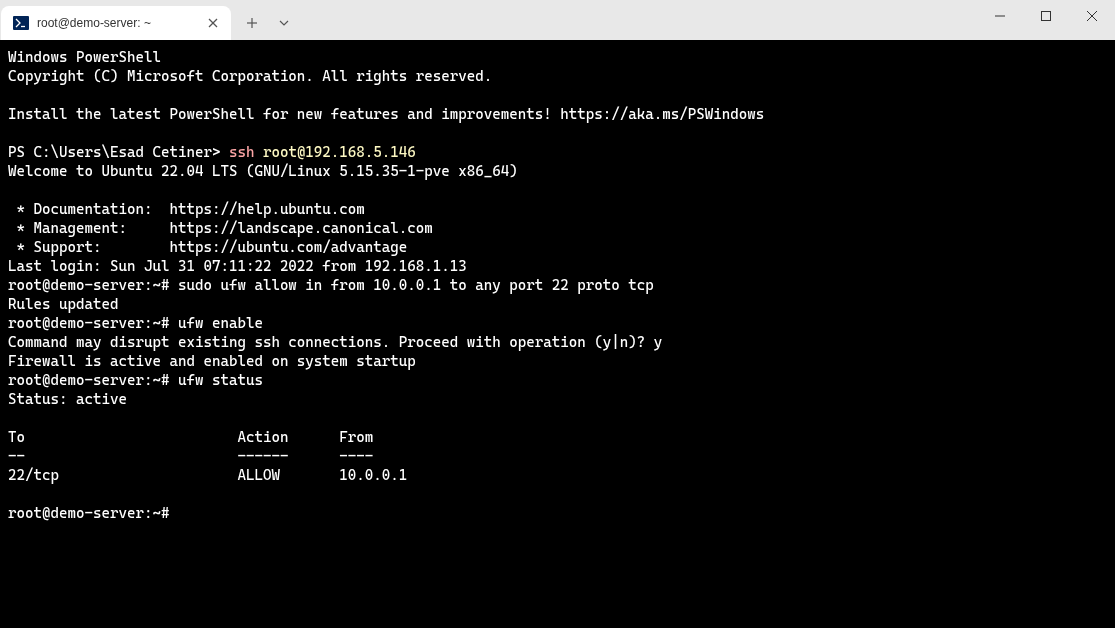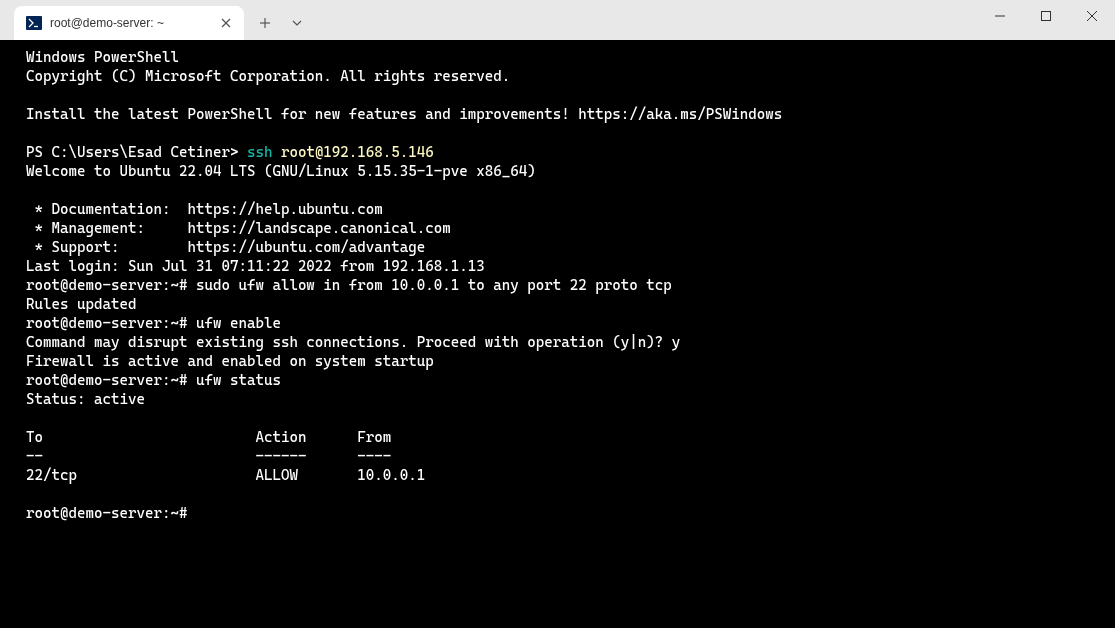--- a/index.html
+++ b/index.html
@@ -23,21 +23,21 @@
       align-items: flex-end;
       position: relative;
     }
     .tab {
       height: 34px;
       background: #ffffff;
       border-radius: 8px 8px 0 0;
       display: flex;
       align-items: center;
       padding: 0 10px 0 12px;
-      margin-left: 14px;
+      margin-left: 1px;
       gap: 8px;
       min-width: 230px;
       position: relative;
     }
     .tab-icon {
       width: 16px;
       height: 16px;
       display: flex;
       align-items: center;
       justify-content: center;
@@ -93,30 +93,30 @@
       width: 46px;
       height: 32px;
       display: flex;
       align-items: center;
       justify-content: center;
       cursor: pointer;
     }
     .terminal-area {
       flex: 1;
       background: #000000;
-      padding: 8px 26px;
+      padding: 8px 8px;
       font-family: Consolas, "Cascadia Mono", monospace;
       font-size: 14.5px;
       line-height: 19px;
       color: #ffffff;
       white-space: pre;
       overflow: hidden;
     }
     .tl { display: block; }
-    .c-yellow { color: #14b8a6; }
+    .c-yellow { color: #fca5a5; }
     .c-blue  { color: #fef9c3; }
     .cursor {
       display: inline-block;
       width: 8px;
       height: 16px;
       vertical-align: text-bottom;
     }
   </style>
 </head>
 <body>

